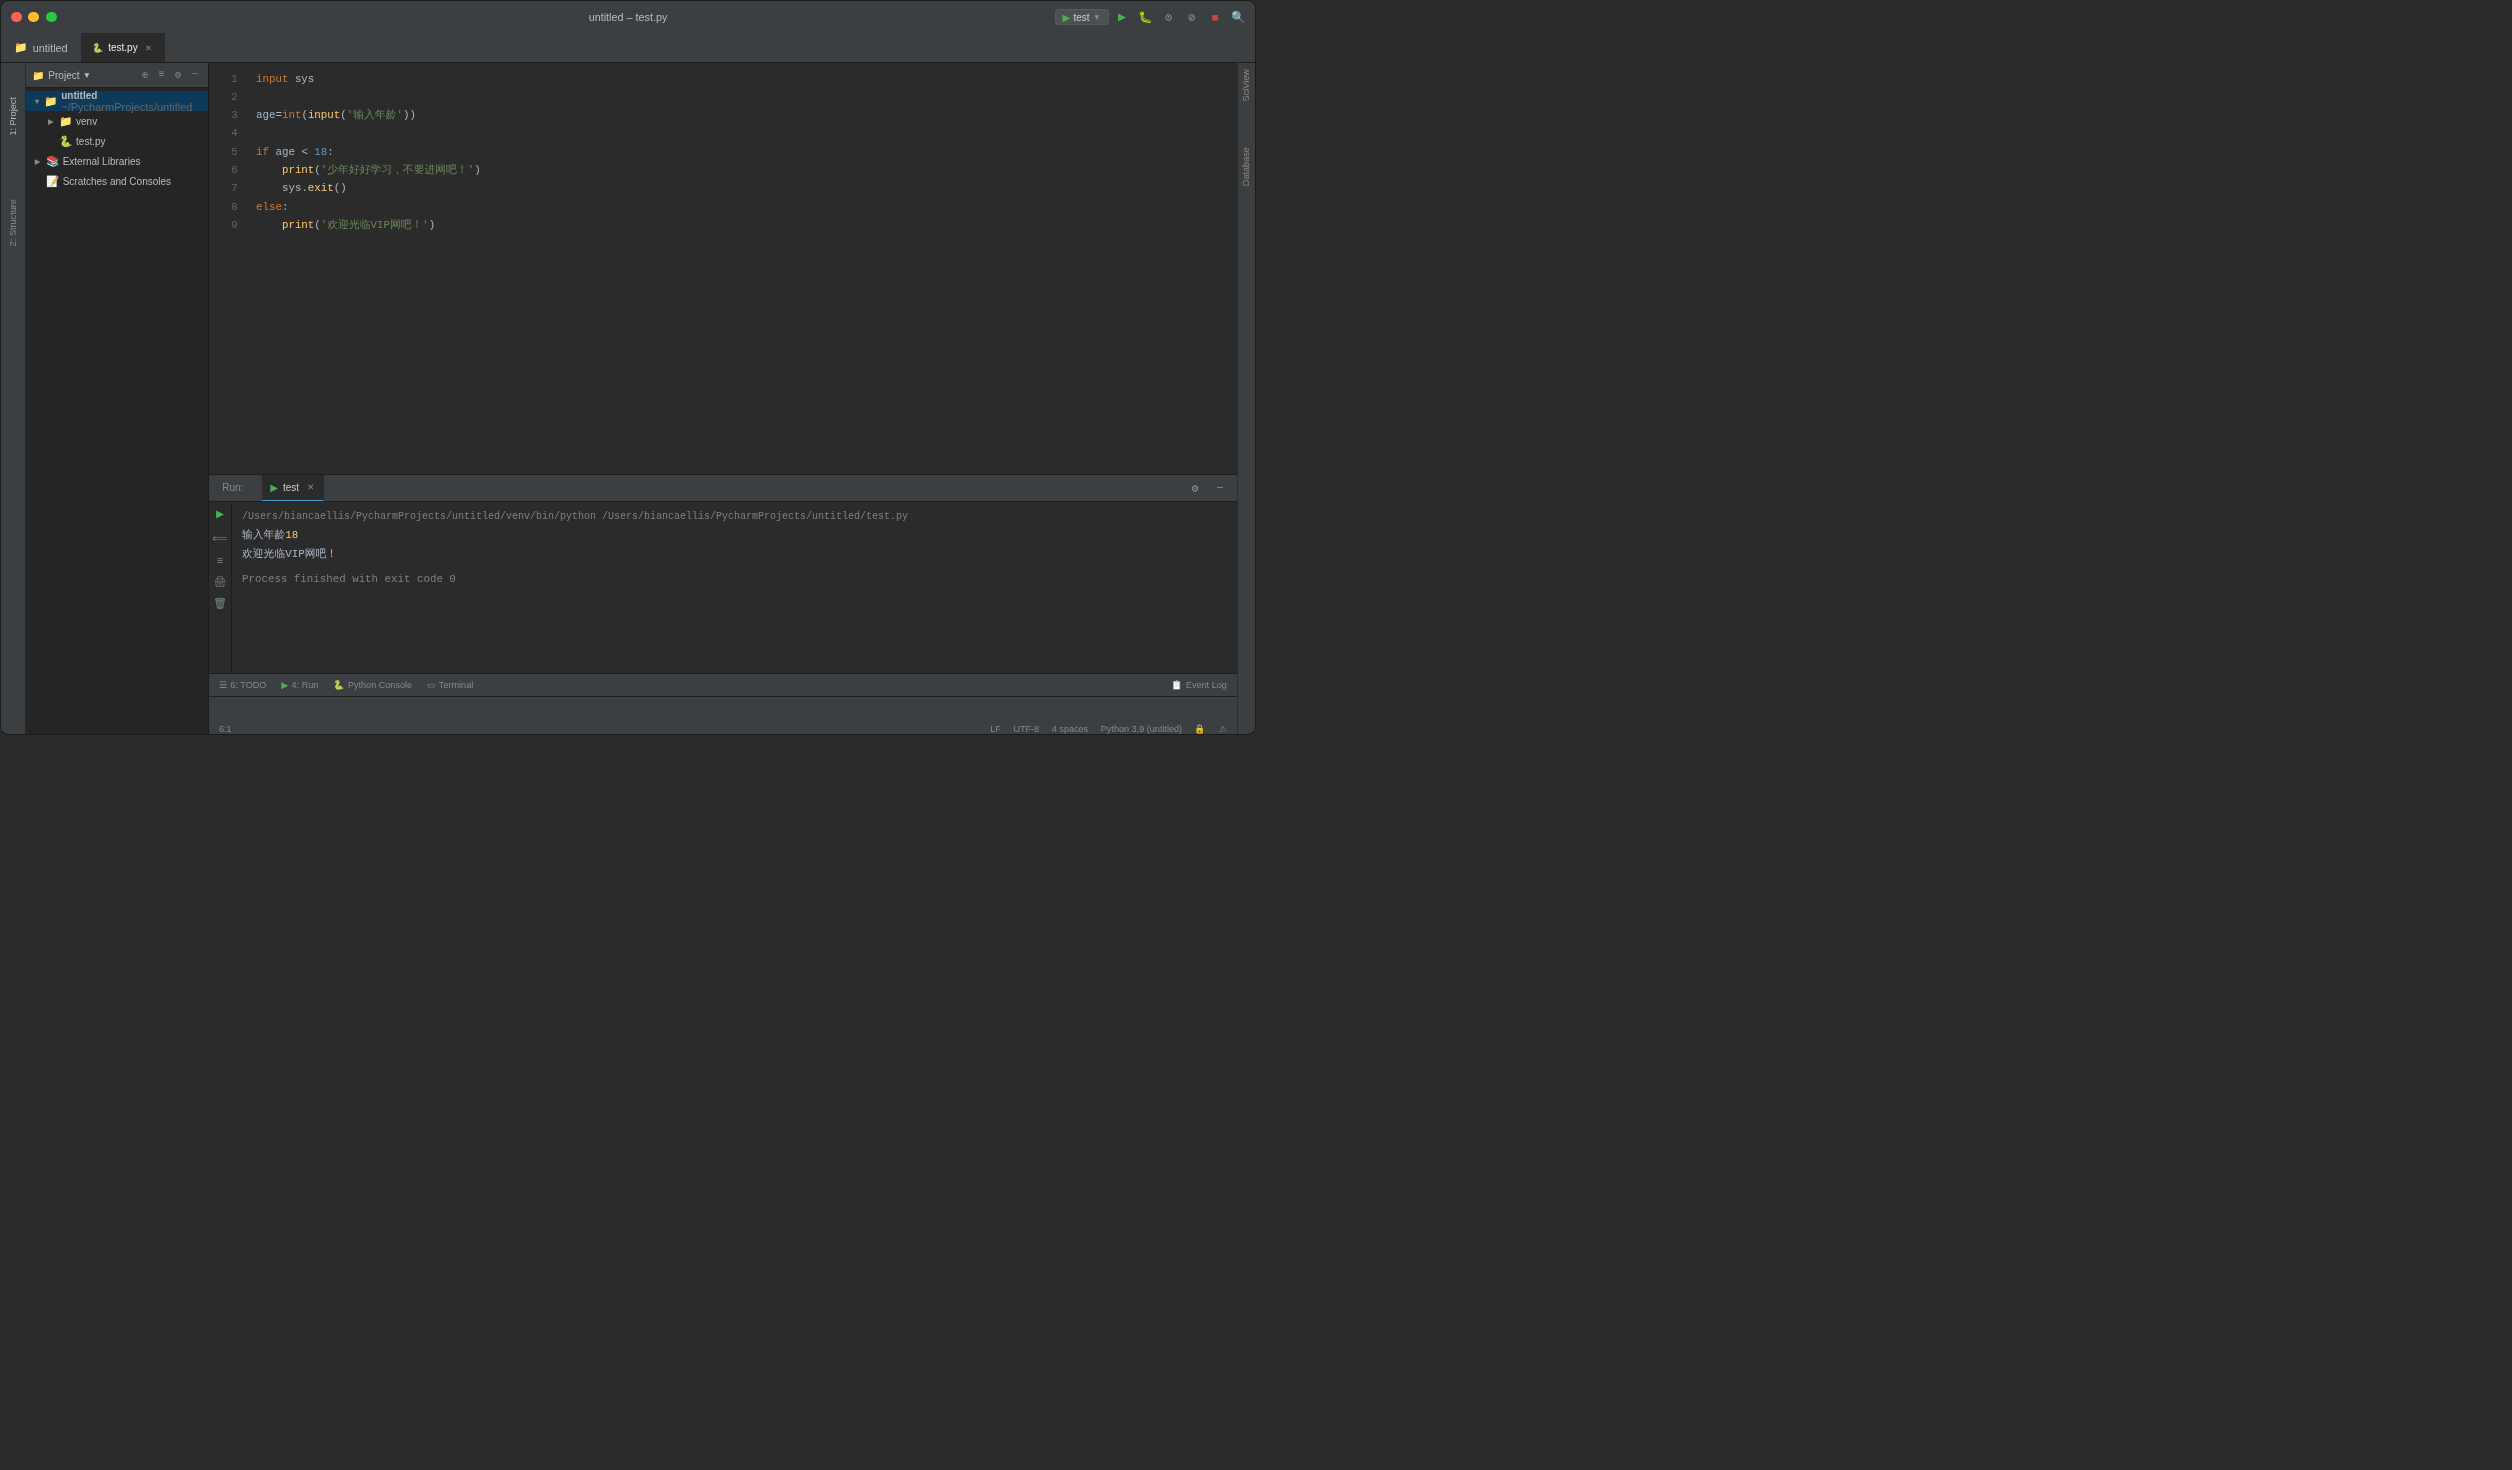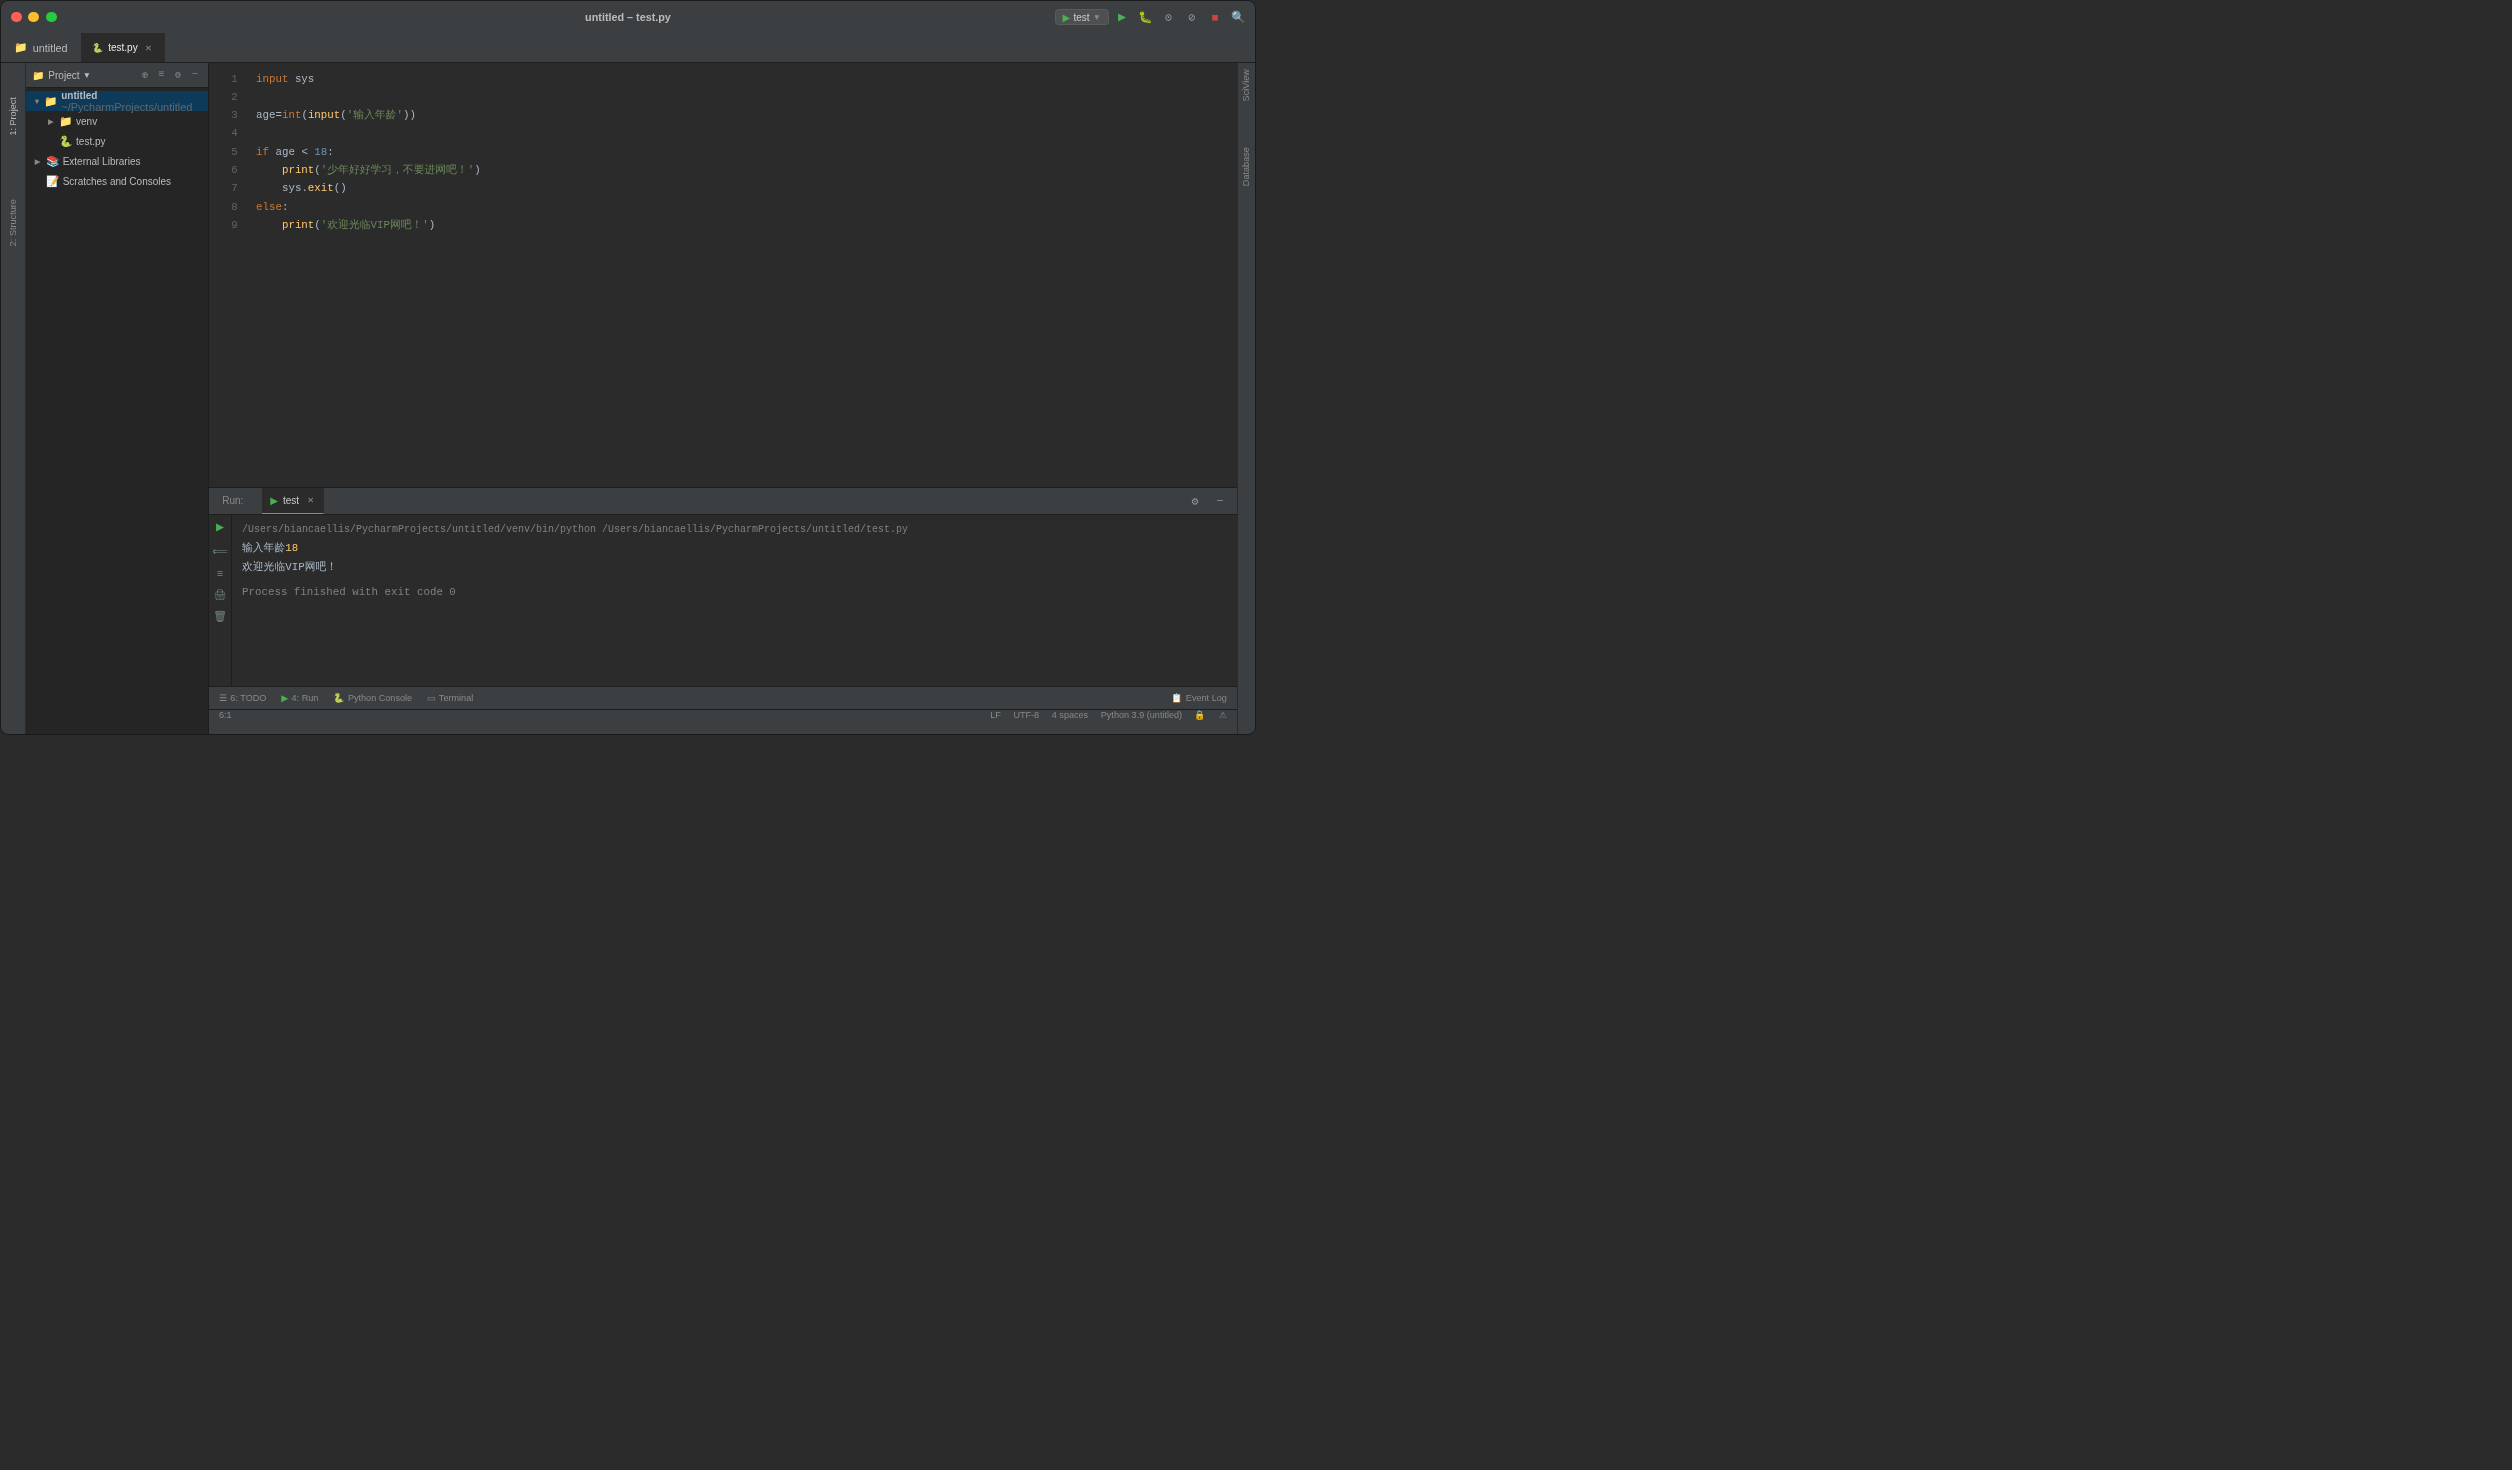--- a/index.html
+++ b/index.html
@@ -50,21 +50,20 @@
       cursor: pointer;
     }
     .tl-close { background: #ff5f57; }
     .tl-minimize { background: #ffbd2e; }
     .tl-maximize { background: #28ca41; }
 
     .title-text {
       font-size: 10.8px;
       color: #bbb;
       font-family: -apple-system, sans-serif;
-      font-weight: bold;
     }
 
     
     .top-tab-bar {
       height: 30px;
       background: #3c3f41;
       display: flex;
       align-items: center;
       border-bottom: 0.8px solid #1e1e1e;
       flex-shrink: 0;
@@ -444,24 +443,24 @@
       color: #a9b7c6;
     }
 
     .run-process {
       color: #808080;
       margin-top: 6.6px;
     }
 
     
     .status-bar {
-      height: 25px;
+      height: 38px;
       background: #3c3f41;
       display: flex;
-      align-items: flex-start;
+      align-items: flex-end;
       padding: 0 6.6px;
       gap: 3.3px;
       border-top: 0.8px solid #1e1e1e;
     }
 
     .status-item {
       font-family: -apple-system, sans-serif;
       font-size: 9.1px;
       color: #888;
       padding: 0 3.3px;

